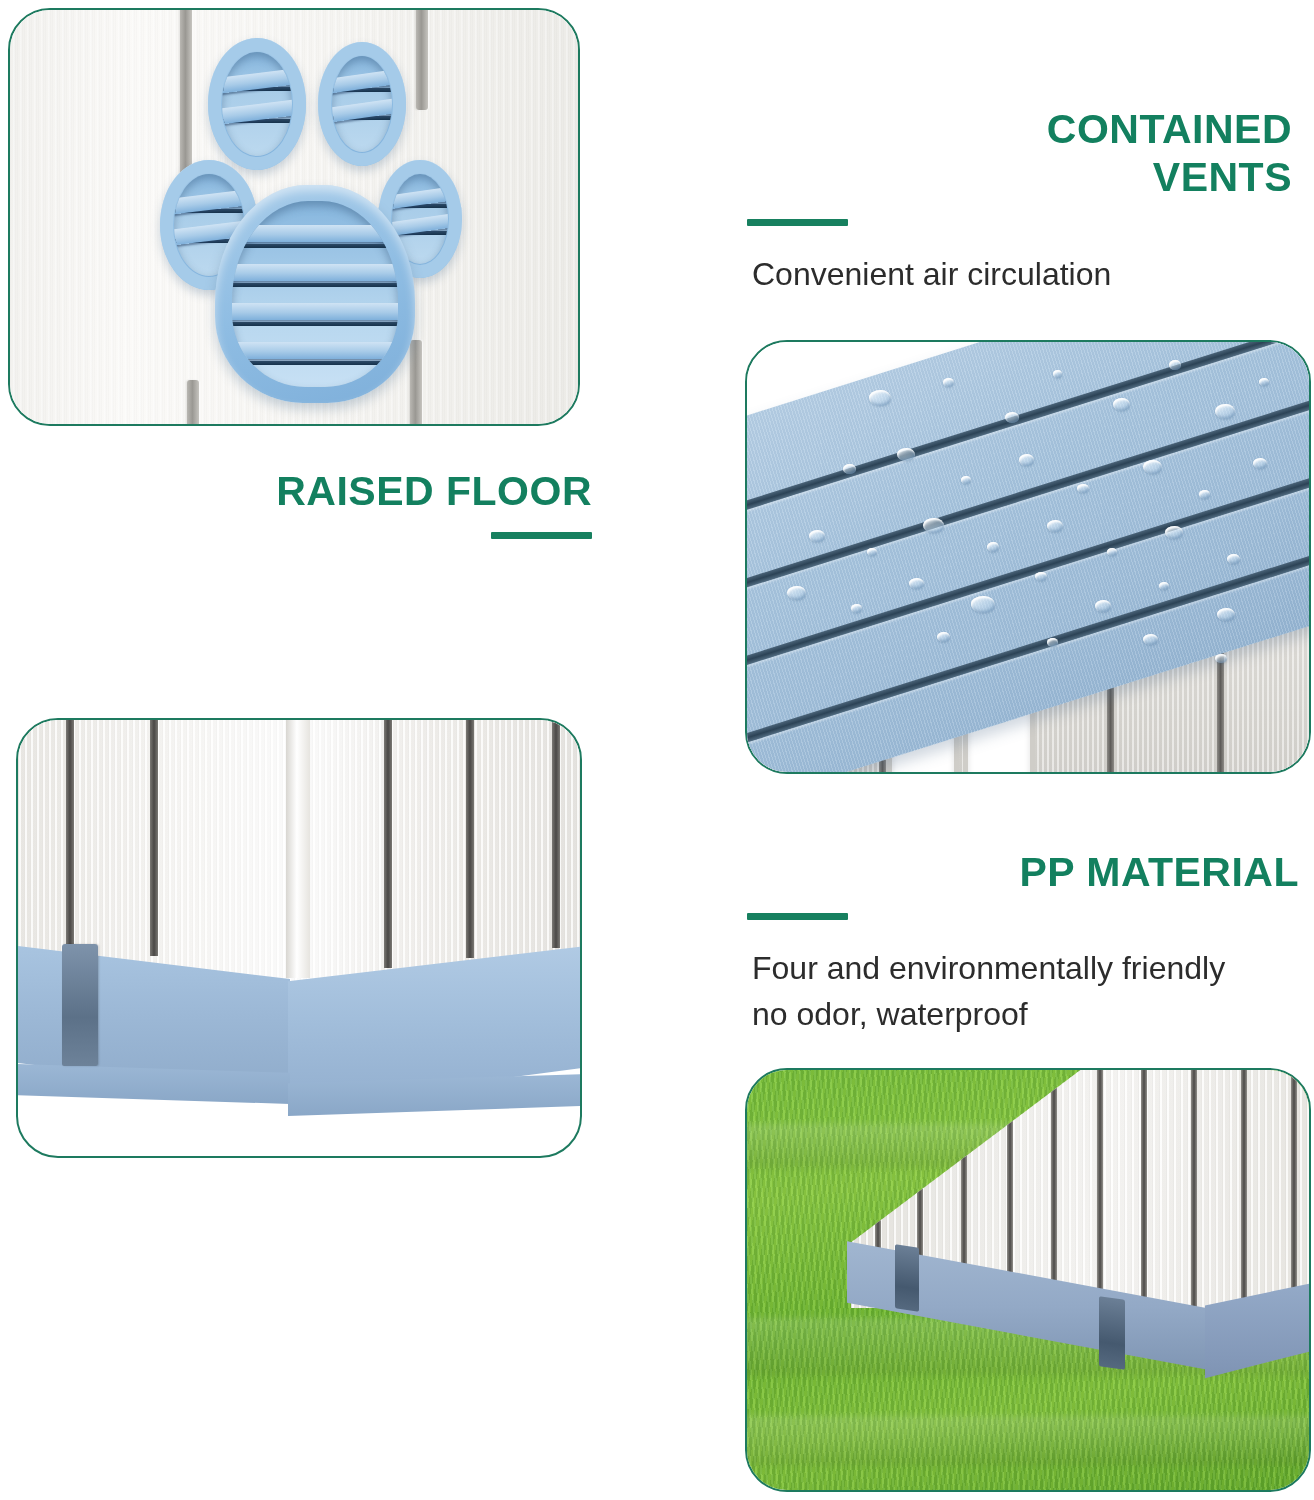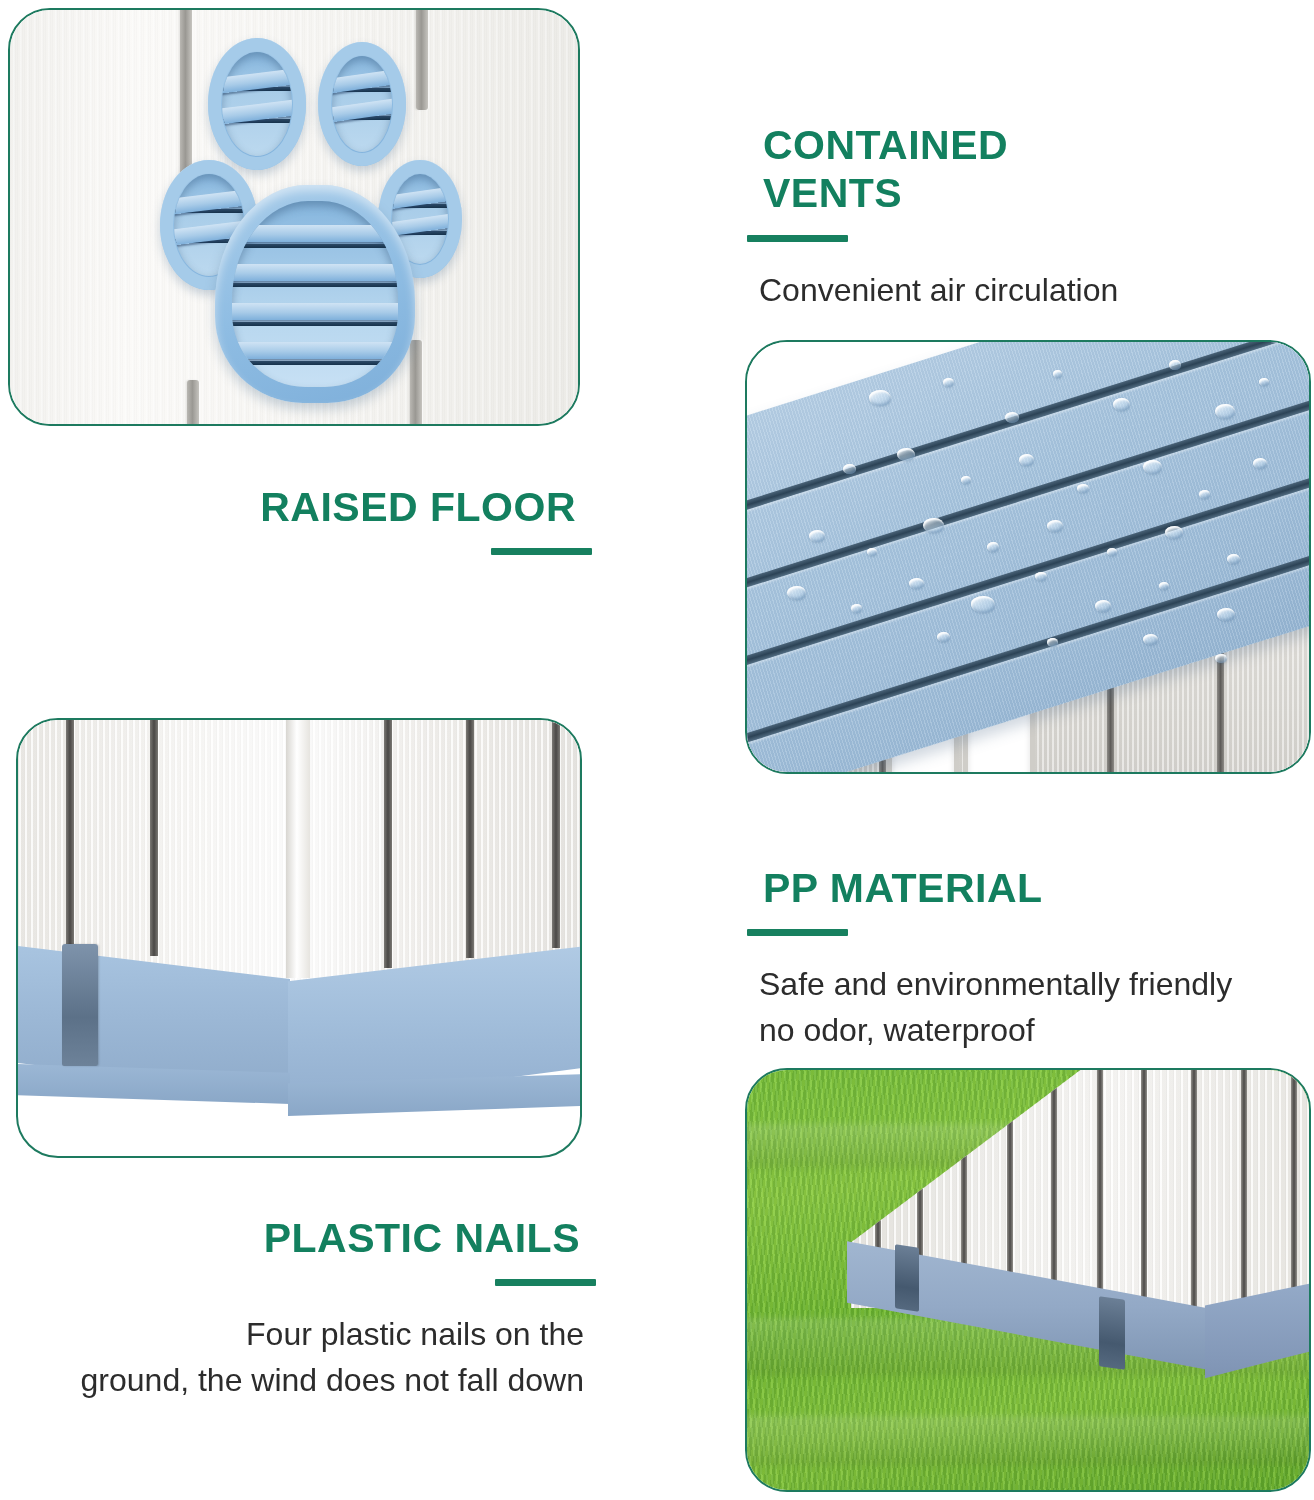--- a/index.html
+++ b/index.html
@@ -26,35 +26,36 @@
   .card .scene{position:absolute;inset:0;}
 
   
   .txtblock{position:absolute;}
   .heading{
     color:#13805f;
     font-size:41px;
     font-weight:700;
     letter-spacing:.5px;
     line-height:1.18;
-    margin:16px;
+    margin:0;
     white-space:pre-line;
+    text-align:right;
   }
   .rule{
     height:7px;
     width:101px;
     background:#17805f;
     margin:17px 0 26px 0;
     border-radius:1px;
   }
   .body{
     color:#2c2c2c;
     font-size:32px;
     line-height:1.42;
-    margin:12px;
+    margin:5px;
     white-space:pre-line;
     font-weight:400;
   }
   .align-right{text-align:right;}
   .align-right .rule{margin-left:auto;}
   .align-left{text-align:left;}
 
   
   .siding-white{
     position:absolute;inset:0;
@@ -396,30 +397,24 @@
         <div class="base-lip" style="left:0;top:118px;width:272px;height:40px;clip-path:polygon(0 0,100% 22%,100% 100%,0 78%);"></div>
         <div class="base-lip" style="left:270px;top:128px;width:298px;height:42px;clip-path:polygon(0 22%,100% 0,100% 76%,0 100%);"></div>
         <div class="nail" style="left:44px;top:-2px;width:36px;height:122px;"></div>
       </div>
     </div>
   </div>
 
   <div class="txtblock align-left" style="left:747px;top:848px;width:552px;">
     <h2 class="heading">PP MATERIAL</h2>
     <div class="rule"></div>
-    <p class="body">Safe and environmentally friendly
+    <p class="body">Four and environmentally friendly
 no odor, waterproof</p>
   </div>
 
-  <div class="txtblock align-right" style="left:18px;top:1198px;width:578px;">
-    <h2 class="heading">PLASTIC NAILS</h2>
-    <div class="rule"></div>
-    <p class="body">Four plastic nails on the
-ground, the wind does not fall down</p>
-  </div>
 
   <div class="card" style="left:745px;top:1068px;width:566px;height:424px;">
     <div class="scene">
       <div class="grass"></div>
       <div class="grass-band" style="top:54px;height:44px;"></div>
       <div class="grass-band" style="top:248px;height:58px;"></div>
       <div class="grass-band" style="top:346px;height:50px;"></div>
 
       <div class="house4" style="left:104px;top:-14px;width:468px;height:252px;clip-path:polygon(0 74%,53% 0,100% 6%,100% 100%,0 100%);">
         <div class="house4-wall"></div>

